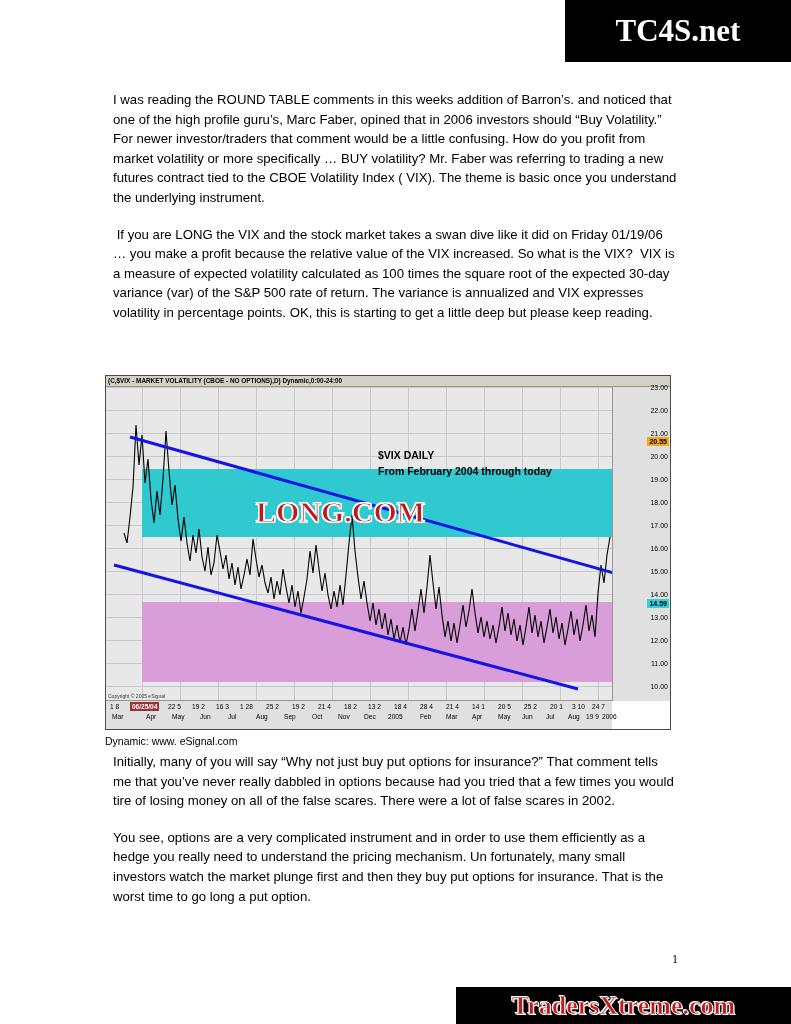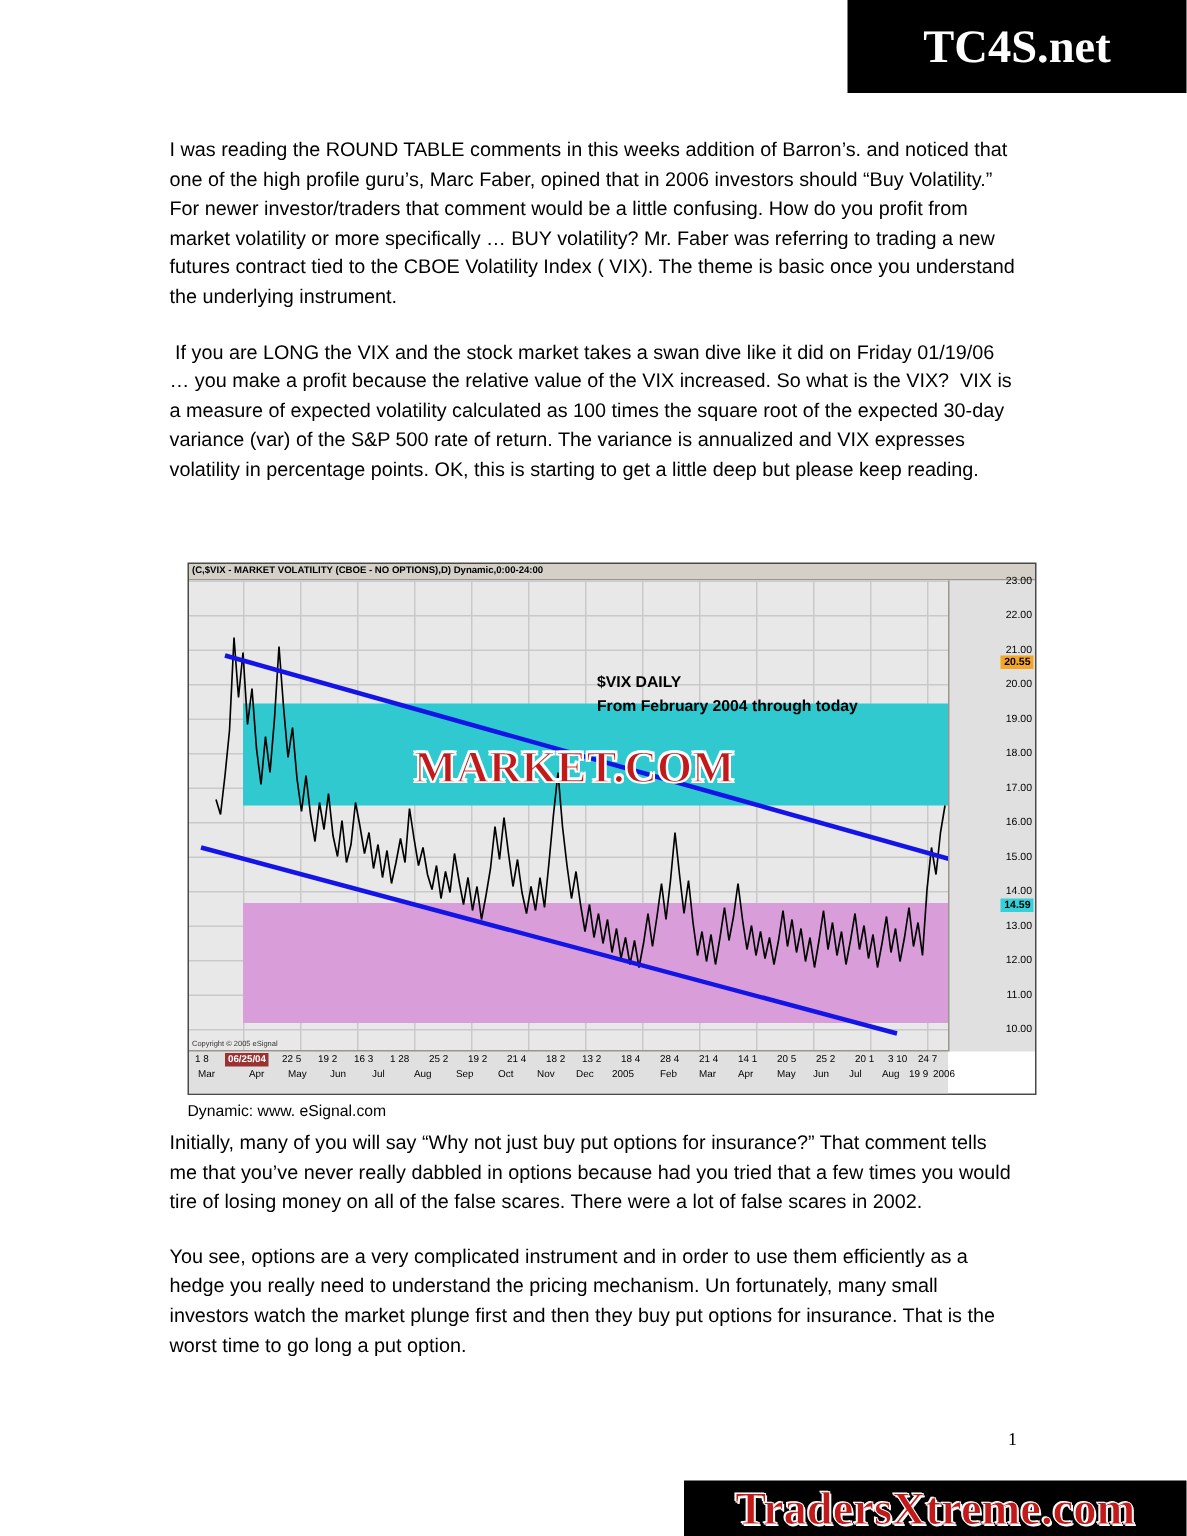--- a/index.html
+++ b/index.html
@@ -48,21 +48,21 @@
     line-height: 19.6px;
     color: #000000;
     margin: 0 0 17px 0;
     text-align: left;
     white-space: pre-wrap;
   }
 
   
   .chart-wrap {
     position: absolute;
-    left: 125px;
+    left: 105px;
     top: 375px;
     width: 568px;
   }
   .chart-frame {
     position: relative;
     width: 566px;
     height: 355px;
     border: 1px solid #4a4a4a;
     background: #ffffff;
     box-sizing: border-box;
@@ -243,21 +243,21 @@
     bottom: 0;
     width: 335px;
     height: 37px;
     background: #000000;
     display: flex;
     align-items: center;
     justify-content: center;
   }
   .bottom-banner-text {
     font-family: "Liberation Serif", serif;
-    font-size: 31px;
+    font-size: 26px;
     font-weight: bold;
     color: #c21a1a;
     -webkit-text-stroke: 0.6px #ffffff;
     text-shadow: 1px 1px 0 #ffffff, -1px -1px 0 #ffffff;
   }
 </style>
 </head>
 <body>
 
 <div class="top-banner">
@@ -313,21 +313,21 @@
       </svg>
 
       <svg width="508" height="316" viewBox="0 0 508 316" preserveAspectRatio="none" style="position:absolute;left:0;top:0;">
         <line x1="24" y1="50" x2="508" y2="186" stroke="#1414e6" stroke-width="3"></line>
         <line x1="8" y1="178" x2="472" y2="302" stroke="#1414e6" stroke-width="3"></line>
       </svg>
 
       <div class="chart-label" style="left:272px; top:62px;">$VIX DAILY</div>
       <div class="chart-label" style="left:272px; top:78px;">From February 2004 through today</div>
 
-      <div class="watermark">MARKET.COM</div>
+      <div class="watermark">LONG.COM</div>
 
       <div class="copyright-note">Copyright © 2005 eSignal</div>
     </div>
 
     <div class="price-axis">
       <div class="price-tick" style="top:-3px">23.00</div>
       <div class="price-tick" style="top:20px">22.00</div>
       <div class="price-tick" style="top:43px">21.00</div>
       <div class="price-badge badge-orange" style="top:50px">20.55</div>
       <div class="price-tick" style="top:66px">20.00</div>

